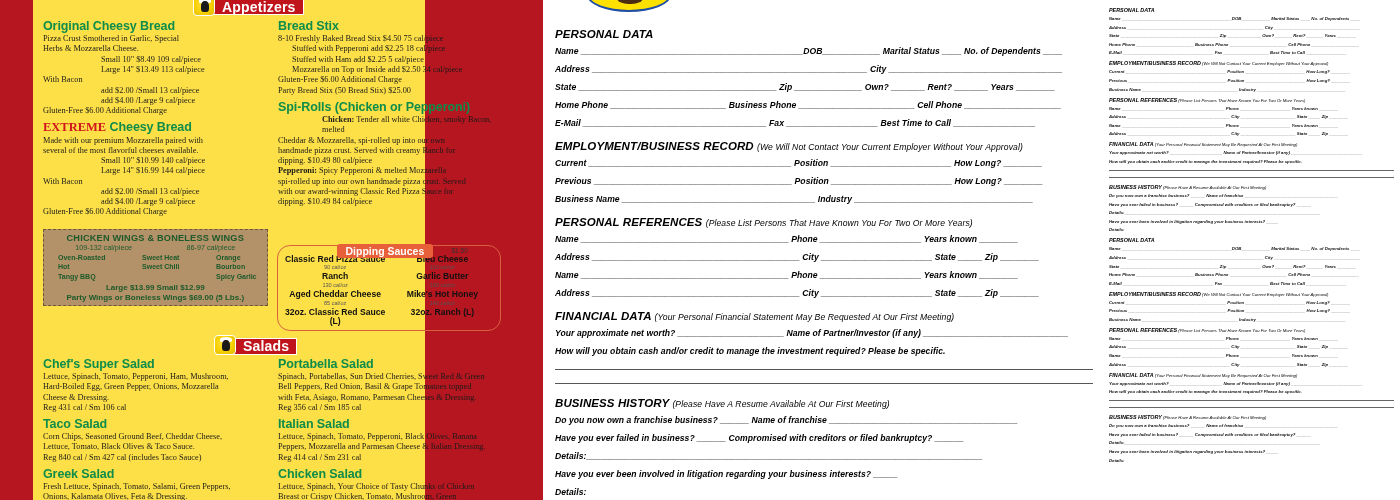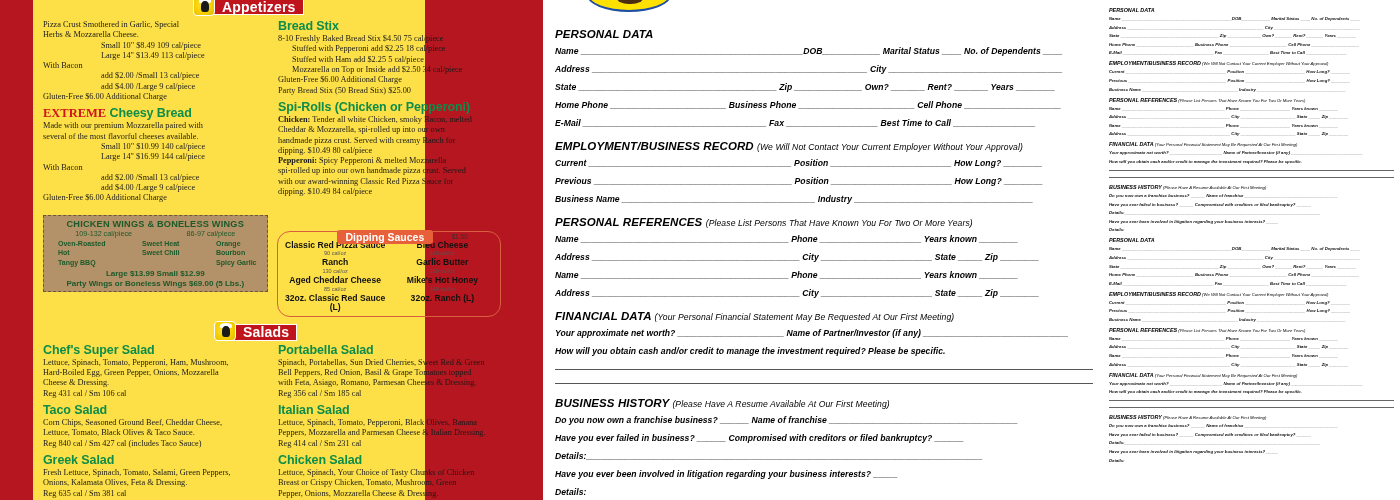--- a/index.html
+++ b/index.html
@@ -132,20 +132,21 @@
       <div class="menu-scroll">
 
         <div class="banner-row">
           <div class="chef-badge" style="left:160px;top:-4px;"></div>
           <div class="banner appetizers">Appetizers</div>
         </div>
 
         <div class="cols">
           <div class="col" id="app-left">
               <div class="item">
+                <div class="item-title">Original Cheesy Bread</div>
                 <div class="item-desc">
                   <span style="display: block;">Pizza Crust Smothered in Garlic, Special</span>
                   <span style="display: block;">Herbs &amp; Mozzarella Cheese.</span>
                   <span class="ind1">Small 10" $8.49   109 cal/piece</span>
                   <span class="ind1">Large 14" $13.49  113 cal/piece</span>
                   <span style="display: block;">With Bacon</span>
                   <span class="ind1">add $2.00 /Small   13 cal/piece</span>
                   <span class="ind1">add  $4.00 /Large   9 cal/piece</span>
                   <span style="display: block;">Gluten-Free     $6.00 Additional Charge</span>
                 </div>
@@ -172,21 +173,21 @@
                   <span class="ind2">Stuffed with Pepperoni      add $2.25   18 cal/piece</span>
                   <span class="ind2">Stuffed with Ham                add $2.25    5 cal/piece</span>
                   <span class="ind2">Mozzarella on Top or Inside  add $2.50   34 cal/piece</span>
                   <span style="display: block;">Gluten-Free      $6.00 Additional Charge</span>
                   <span style="display: block;">Party Bread Stix  (50 Bread Stix) $25.00</span>
                 </div>
               </div>
               <div class="item">
                 <div class="item-title">Spi-Rolls (Chicken or Pepperoni)</div>
                 <div class="item-desc">
-                  <span style="display: block;"><b>Chicken:</b> Tender all white Chicken, smoky Bacon, melted</span>
+                  <span style="display: block; margin-left: 44px;"><b>Chicken:</b> Tender all white Chicken, smoky Bacon, melted</span>
                   <span style="display: block;">Cheddar &amp; Mozzarella, spi-rolled up into our own</span>
                   <span style="display: block;">handmade pizza crust. Served with creamy Ranch for</span>
                   <span style="display: block;">dipping. $10.49     80 cal/piece</span>
                   <span style="display: block;"><b>Pepperoni:</b> Spicy Pepperoni &amp; melted Mozzarella</span>
                   <span style="display: block;">spi-rolled up into our own handmade pizza crust. Served</span>
                   <span style="display: block;">with our award-winning Classic Red Pizza Sauce for</span>
                   <span style="display: block;">dipping.  $10.49    84 cal/piece</span>
                 </div>
               </div>
             </div>

